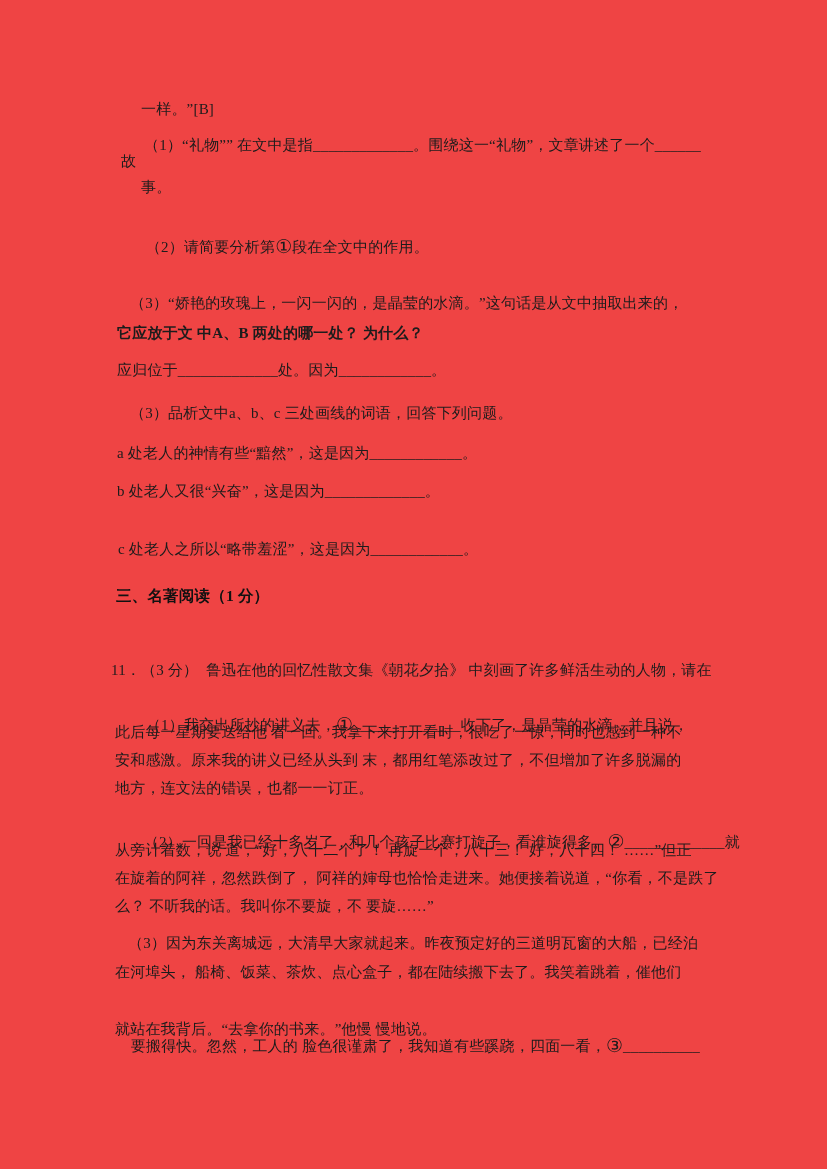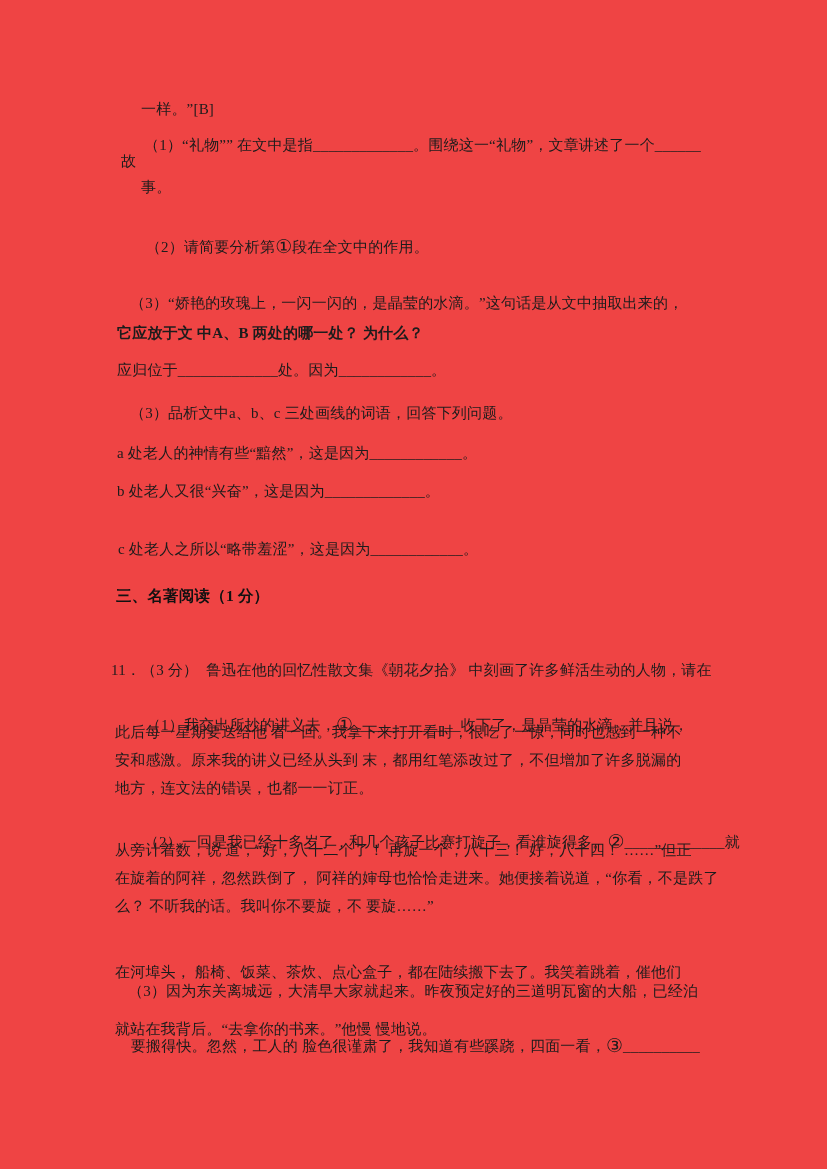--- a/index.html
+++ b/index.html
@@ -53,21 +53,21 @@
   .pos-q11a   { left: 111px; top: 626px; margin-top: 35px; }
   .pos-q11b   { left: 128px; top: 648px; }
   .pos-p1l1   { left: 130px; top: 695px; }
   .pos-p1l2   { left: 115px; top: 723px; }
   .pos-p1l3   { left: 115px; top: 751px; }
   .pos-p1l4   { left: 115px; top: 779px; }
   .pos-p2l1   { left: 128px; top: 812px; }
   .pos-p2l2   { left: 115px; top: 841px; }
   .pos-p2l3   { left: 115px; top: 869px; }
   .pos-p2l4   { left: 115px; top: 897px; }
-  .pos-p3l1   { left: 128px; top: 934px; margin-top: 48px; }
+  .pos-p3l1   { left: 128px; top: 934px; }
   .pos-p3l2   { left: 115px; top: 963px; }
   .pos-p3l3   { left: 115px; top: 1016px; }
   .pos-p3l4   { left: 115px; top: 1020px; }
 </style>
 </head>
 <body>
 
 <div class="page">
 
   <div class="ln pos-tail">一样。”[B]</div>

